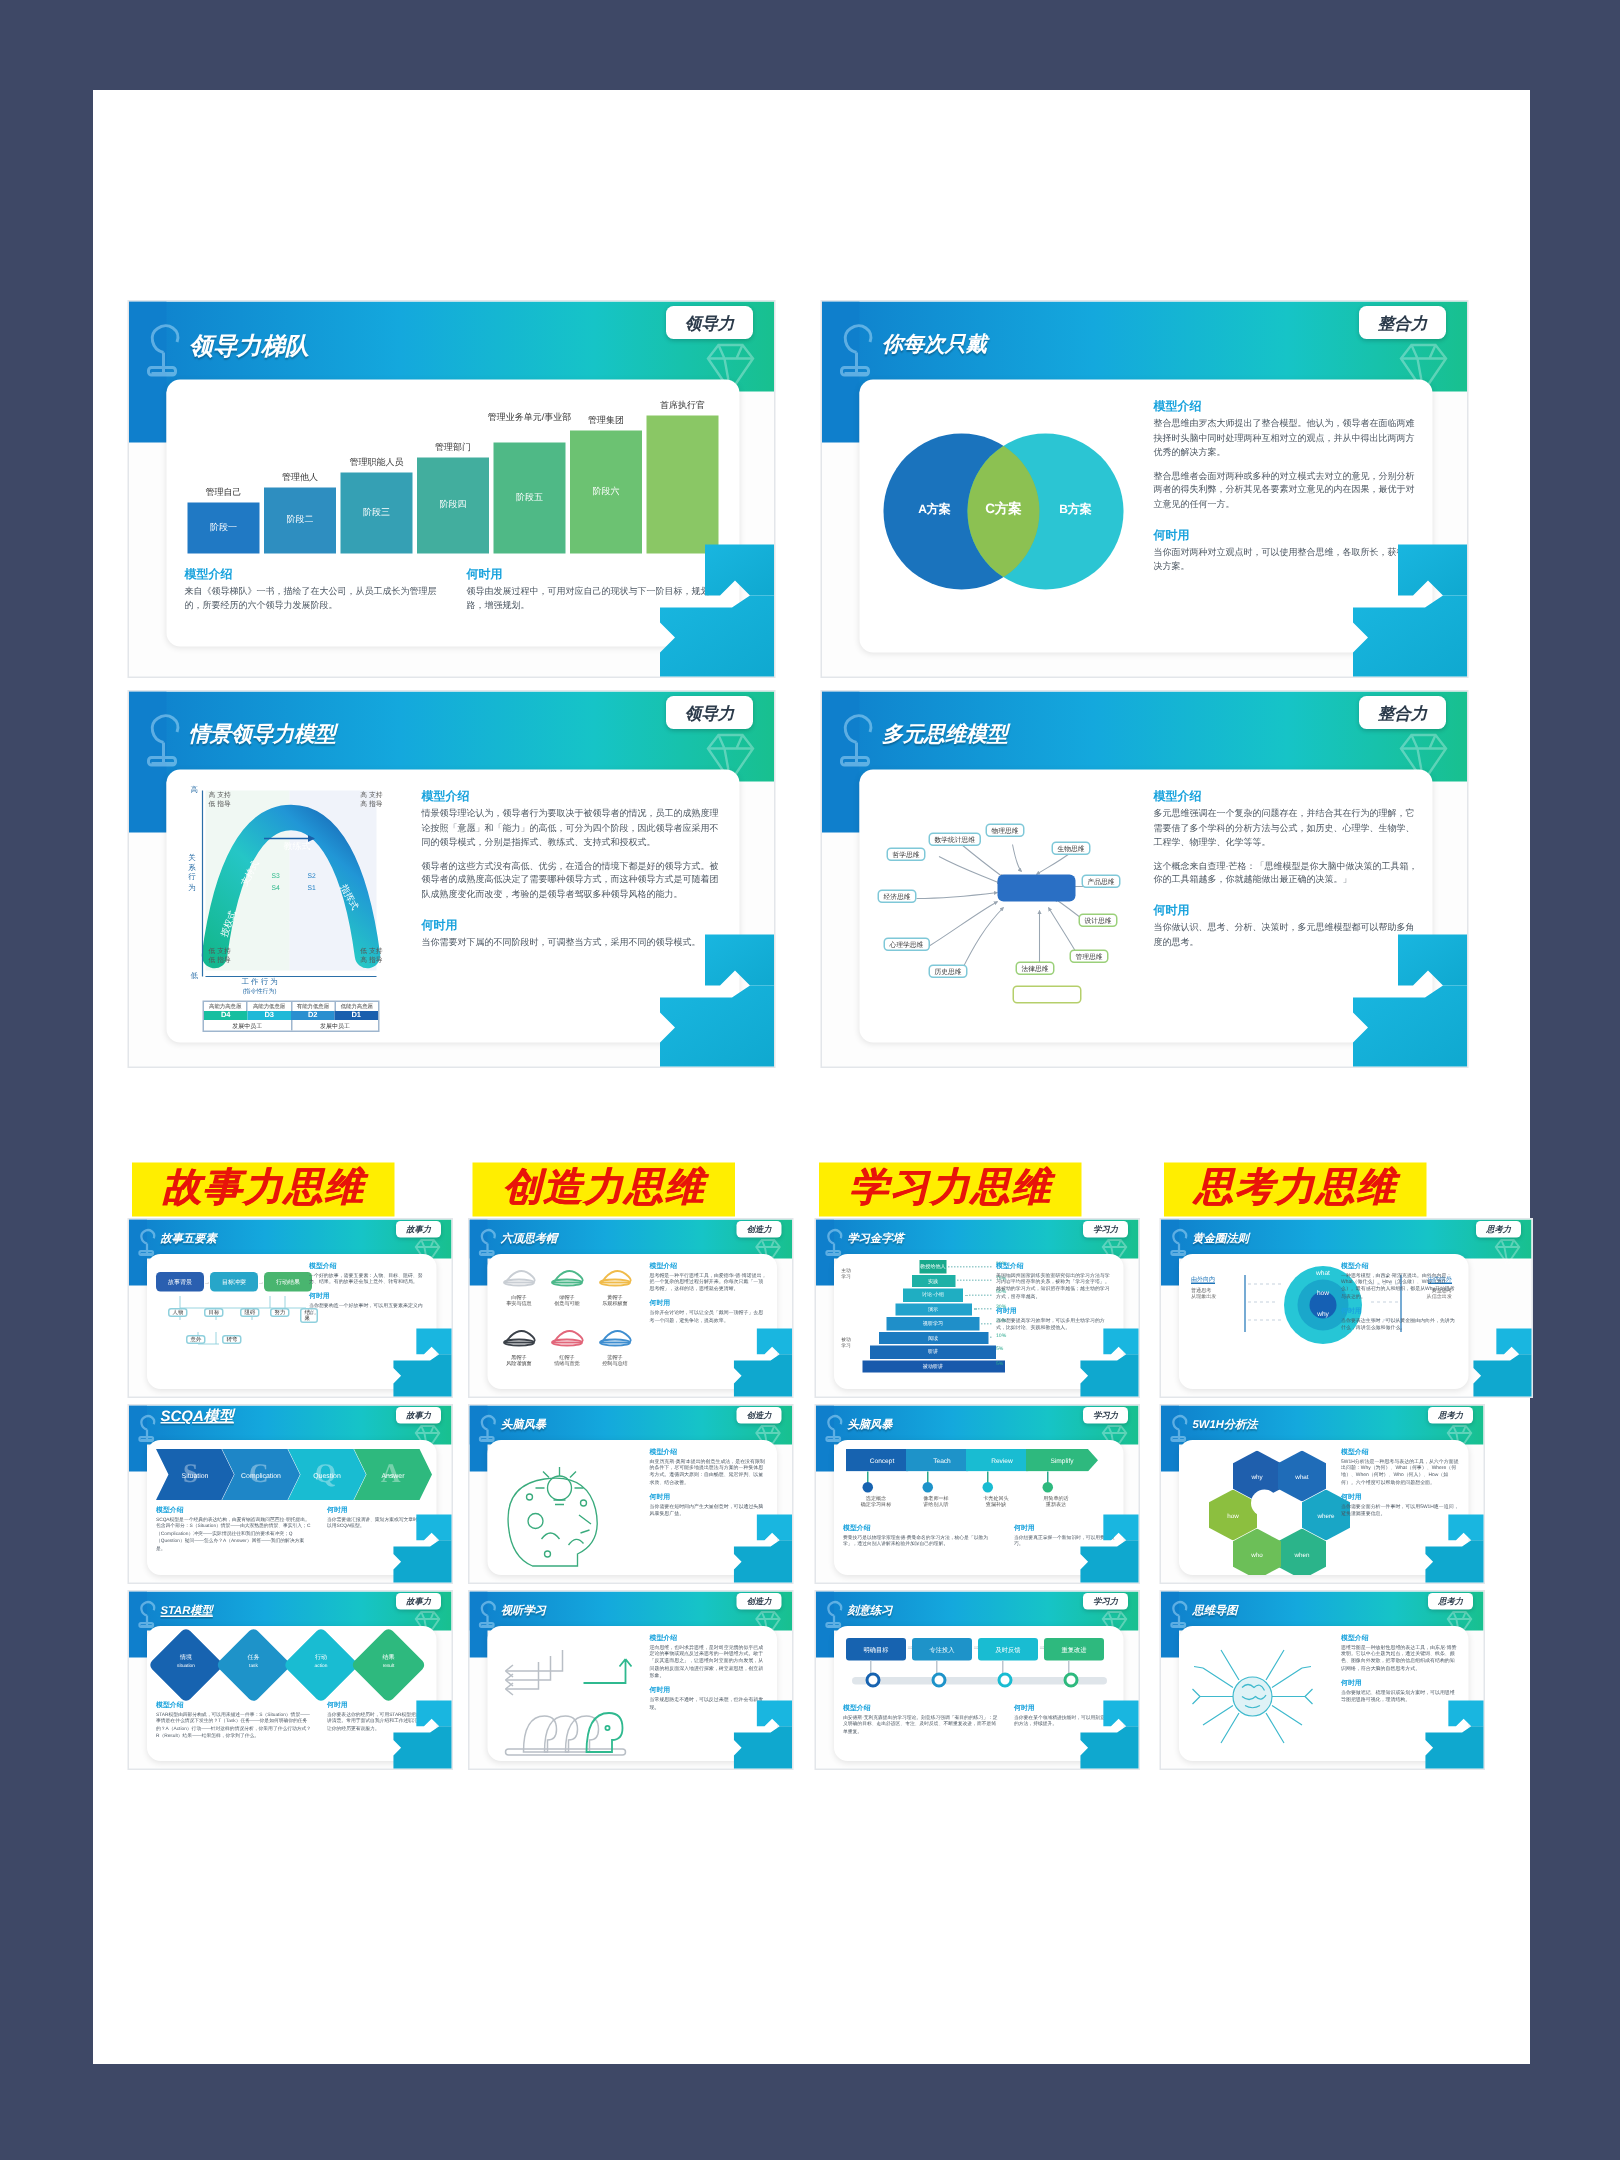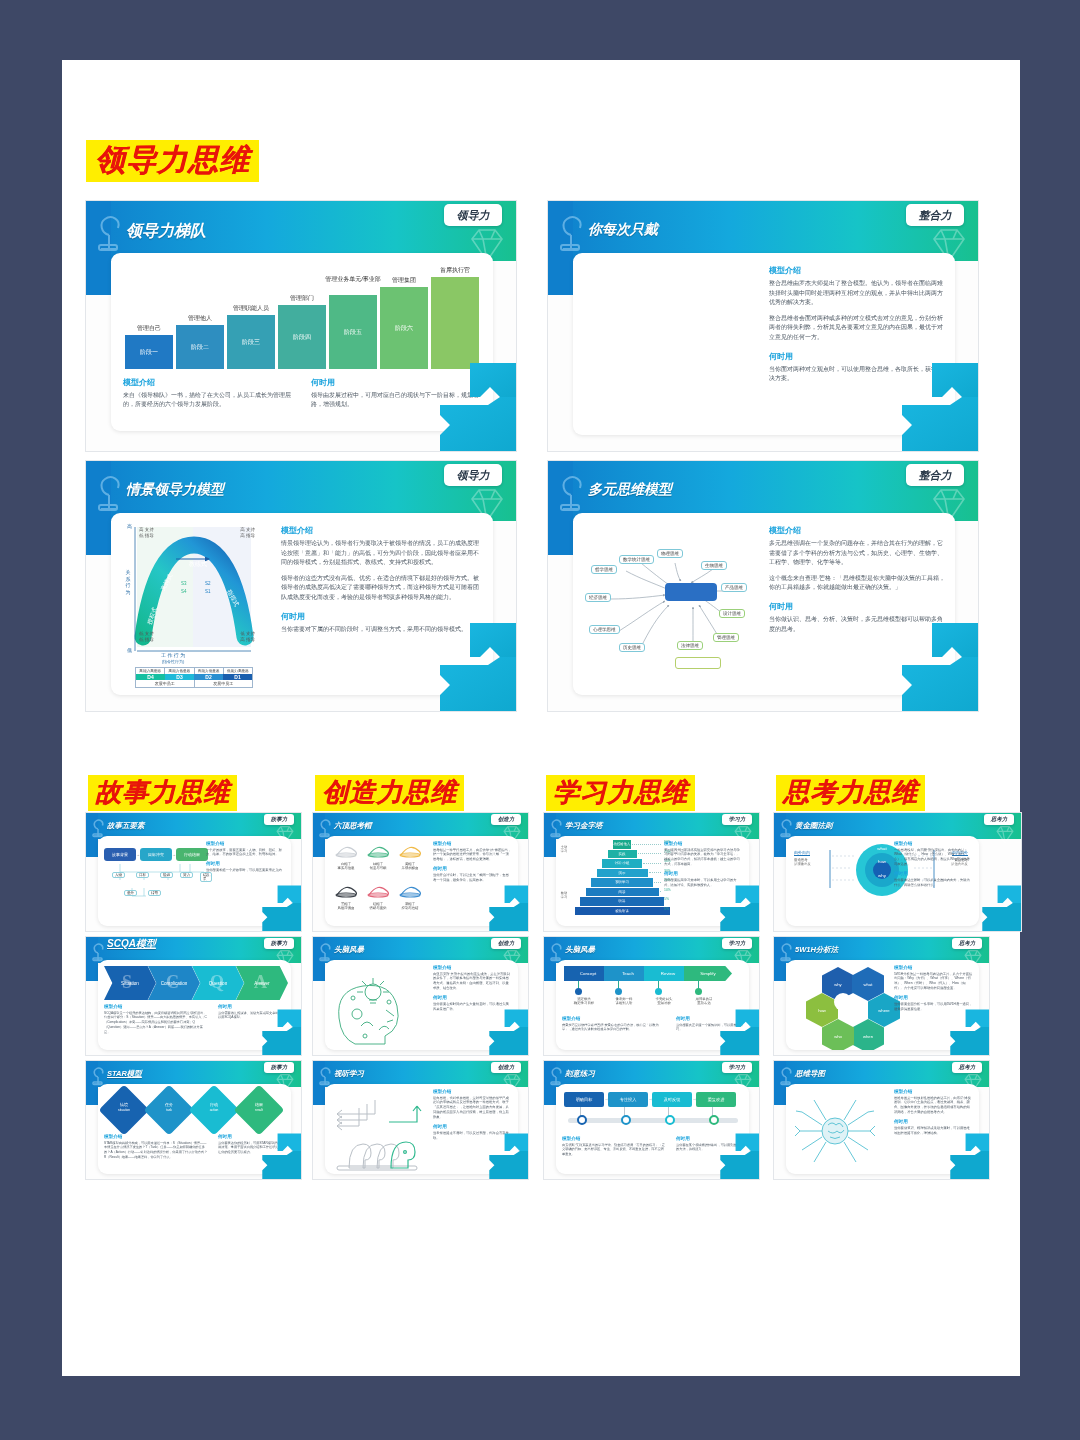--- a/index.html
+++ b/index.html
@@ -23,21 +23,21 @@
     font-family:"DejaVu Serif","Liberation Serif",serif;
     font-weight:bold;
     letter-spacing:1px;
     text-align:center;
     white-space:nowrap;
     line-height:1;
     font-style:italic;
     text-shadow:0.5px 0 0 #e8140a;
   }
   .banner.big { font-size:30px; padding:5px 9px 7px; }
-  .banner.small { font-size:26px; padding:4px 7px 6px; }
+  .banner.small { font-size:26px; padding:4px 20px 6px; }
 
   
   .card {
     position:absolute;
     background:#fdfdfd;
     border:1px solid #e3e6ea;
     overflow:hidden;
   }
   .card .hdr {
     position:absolute; left:0; top:0; width:100%;
@@ -75,21 +75,20 @@
   .chip {
     position:absolute; display:flex; align-items:center; justify-content:center;
     color:#fff; text-align:center; line-height:1.05;
   }
 </style>
 </head>
 <body>
 
 <div id="page">
 
-  <div class="banner big" style="left:24px; top:80px;">领导力思维</div>
 
   <div class="card" style="left:23px; top:140px; width:432px; height:252px;">
     <div class="hdr" style="height:60px;"></div>
     <div class="hdr-leg" style="width:25px;height:94px;"></div>
     <svg class="lamp" width="40" height="44" viewBox="0 0 40 44" style="left:5px;top:8px;">
       <g fill="none" stroke="#bfe8ff" stroke-width="2">
         <path d="M10 40 h16 M18 40 v-14"></path>
         <path d="M18 26 c-8 -2 -10 -12 -4 -16 c7 -5 16 1 13 9"></path>
         <rect x="8" y="36" width="18" height="5" rx="2"></rect>
       </g>
@@ -273,20 +272,33 @@
     <svg class="gem" width="46" height="46" viewBox="0 0 46 46" style="right:6px;top:22px;">
       <g fill="none" stroke="#ffffff" stroke-width="1.6">
         <path d="M8 16 L23 38 L38 16 L31 7 H15 Z"></path>
           <path d="M8 16 H38 M15 7 L19 16 L23 38 M31 7 L27 16"></path>
         </g>
     </svg>
     <div class="title" style="left:40px;top:20px;font-size:14px;">你每次只戴</div>
     <div class="badge" style="right:14px;top:3px;width:58px;height:22px;font-size:11px;">整合力</div>
 
     <div class="panel" style="left:25px; top:52px; width:382px; height:182px;">
+      <div style="position:absolute;left:16px;top:24px;width:170px;height:130px;">
+        <div style="position:absolute;left:0;top:12px;width:104px;height:104px;border-radius:50%;background:#1a73bd;"></div>
+        <div style="position:absolute;left:56px;top:12px;width:104px;height:104px;border-radius:50%;background:#19c0cf;opacity:.92;"></div>
+        <svg width="170" height="130" style="position:absolute;left:0;top:0;">
+          <clipPath id="cl1">
+              <circle cx="52" cy="64" r="52"></circle>
+            </clipPath>
+          <circle cx="108" cy="64" r="52" fill="#8cc152" clip-path="url(#cl1)"></circle>
+        </svg>
+        <div style="position:absolute;left:14px;top:57px;width:40px;text-align:center;color:#fff;font-size:8px;font-weight:bold;">A方案</div>
+        <div style="position:absolute;left:60px;top:56px;width:40px;text-align:center;color:#fff;font-size:9px;font-weight:bold;">C方案</div>
+        <div style="position:absolute;left:108px;top:57px;width:40px;text-align:center;color:#fff;font-size:8px;font-weight:bold;">B方案</div>
+      </div>
 
       <div style="position:absolute;left:196px;top:12px;width:176px;">
         <div class="sec-h" style="font-size:8px;">模型介绍</div>
         <div class="body-t" style="font-size:6px;line-height:1.6;margin-top:3px;">整合思维由罗杰大师提出了整合模型。他认为，领导者在面临两难抉择时头脑中同时处理两种互相对立的观点，并从中得出比两两方优秀的解决方案。</div>
         <div class="body-t" style="font-size:6px;line-height:1.6;margin-top:6px;">整合思维者会面对两种或多种的对立模式去对立的意见，分别分析两者的得失利弊，分析其见各要素对立意见的内在因果，最优于对立意见的任何一方。</div>
         <div class="sec-h" style="font-size:8px;margin-top:8px;">何时用</div>
         <div class="body-t" style="font-size:6px;line-height:1.6;margin-top:3px;">当你面对两种对立观点时，可以使用整合思维，各取所长，获得解决方案。</div>
       </div>
     </div>
 

